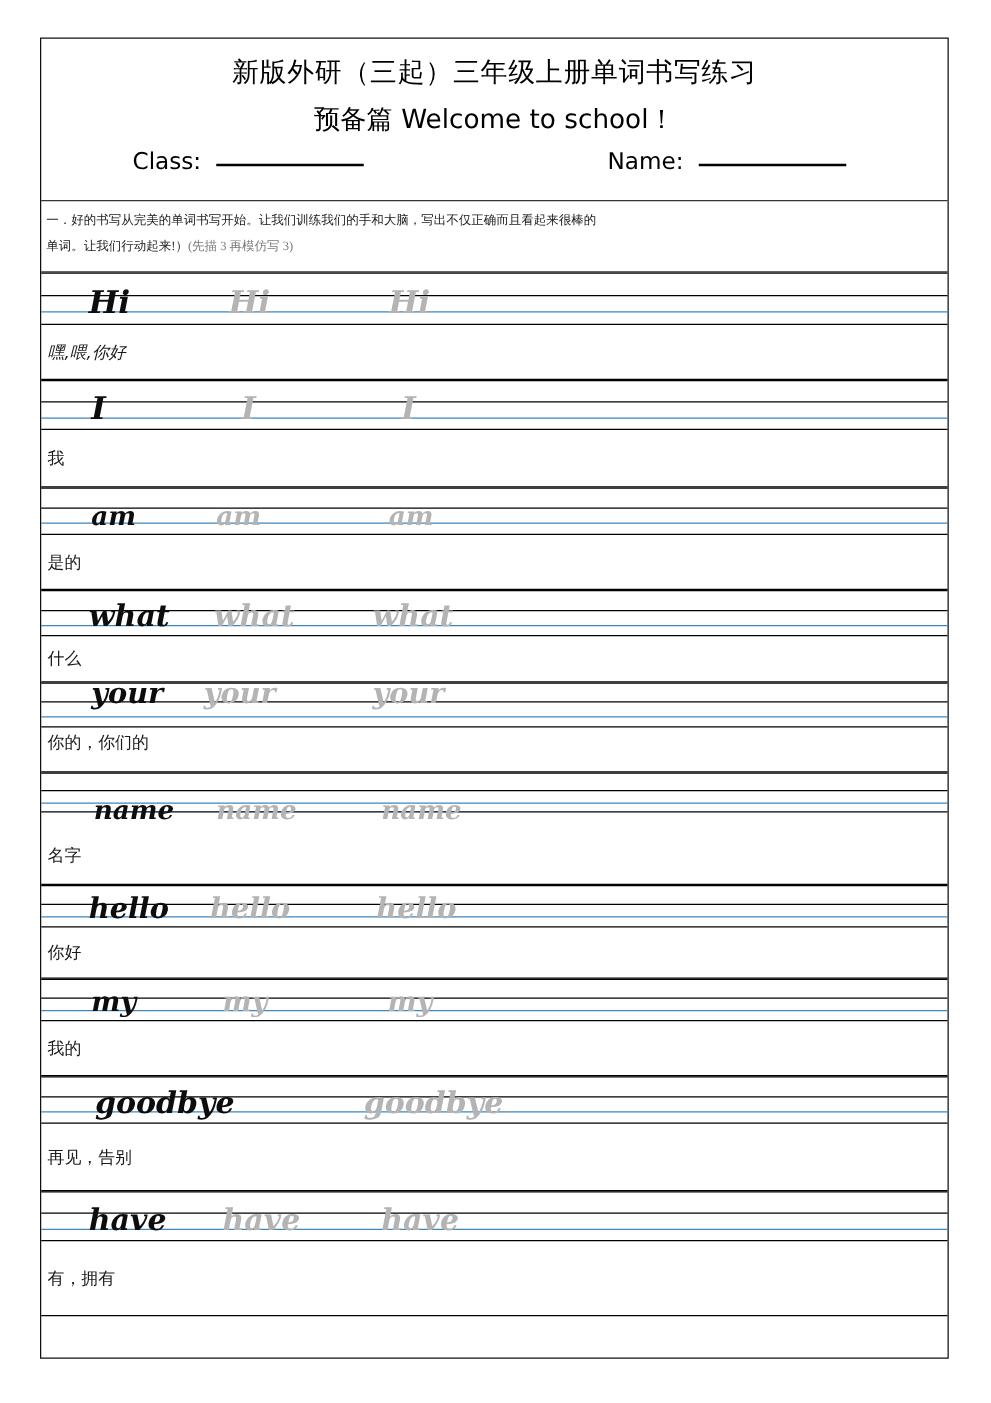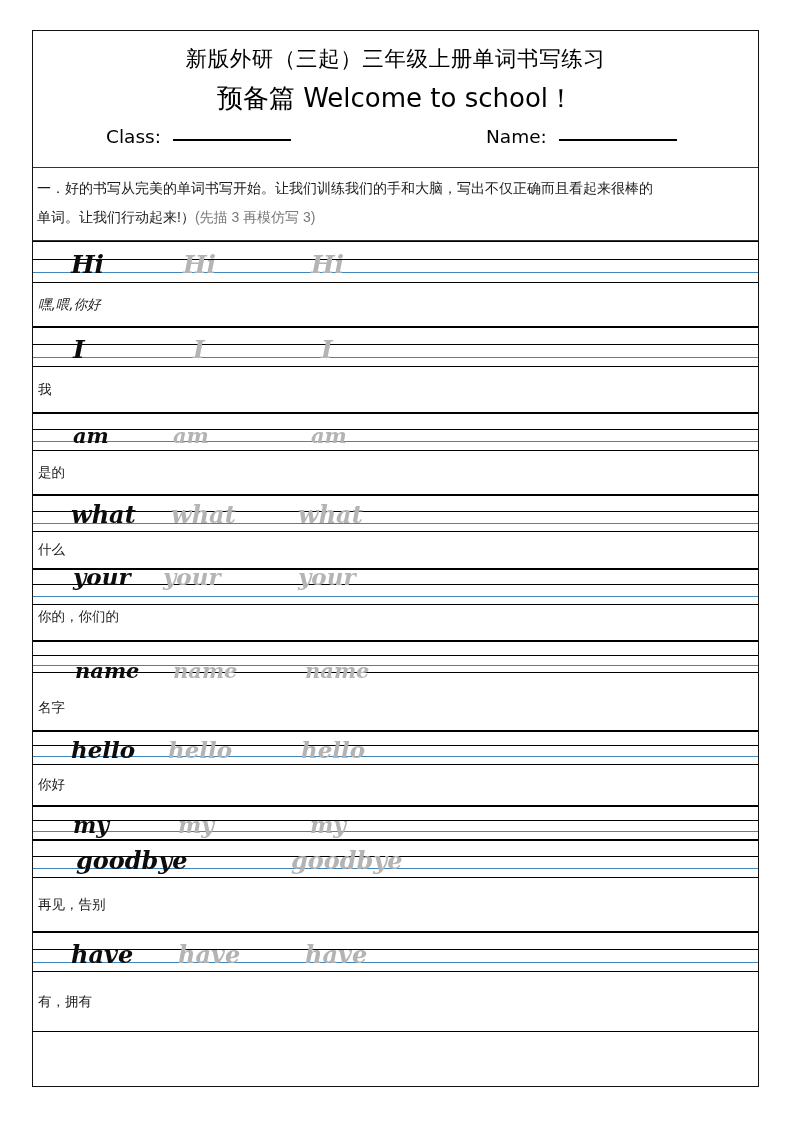--- a/index.html
+++ b/index.html
@@ -35,21 +35,21 @@
     text-align: center;
     font-size: 21.5px;
     letter-spacing: 0.6px;
     color: #000000;
     font-family: "DejaVu Sans", "Liberation Sans", sans-serif;
     line-height: 1.35;
     white-space: nowrap;
   }
   .title-sub {
     text-align: center;
-    font-size: 26px;
+    font-size: 21px;
     color: #000000;
     margin-top: 9px;
     font-family: "DejaVu Sans", "Liberation Sans", sans-serif;
     line-height: 1.3;
     white-space: nowrap;
   }
 
   
   .idline {
     position: relative;
@@ -76,24 +76,24 @@
     position: relative;
     top: -2px;
   }
 
   
   .instruction {
     border-top: 1.2px solid #333333;
     border-bottom: 1.2px solid #333333;
     margin-top: 7px;
     padding: 6px 6px 9px 4px;
-    font-size: 14px;
+    font-size: 10px;
     line-height: 2.05;
     color: #1a1a1a;
-    font-family: Liberation Sans, sans-serif;
+    font-family: Liberation Serif, serif;
     text-align: justify;
   }
   .instruction .dim { color: #7a7a7a; }
 
   
   .entry { width: 100%; }
 
   
   .staff {
     position: relative;
@@ -276,20 +276,21 @@
           <div class="rule" style="top: 0px;"></div>
           <div class="rule" style="top: 14.28px;"></div>
           <div class="rule blue" style="top: 25.16px;"></div>
           <div class="rule" style="top: 33px;"></div>
           <div class="words">
             <div class="word model" style="left: 40px; font-size: 22px; bottom: 4.44px;">my</div>
             <div class="word trace" style="left: 145px; font-size: 22px; bottom: 4.44px;">my</div>
             <div class="word trace" style="left: 277px; font-size: 22px; bottom: 4.44px;">my</div>
           </div>
         </div>
+        <div class="meaning" style="height: 44px;">我的</div>
       </div>
       <div class="entry">
         <div class="staff" style="height: 38px;">
           <div class="rule" style="top: 0px;"></div>
           <div class="rule" style="top: 15.96px;"></div>
           <div class="rule blue" style="top: 28.12px;"></div>
           <div class="rule" style="top: 37px;"></div>
           <div class="words">
             <div class="word model" style="left: 43px; font-size: 24px; bottom: 5.08px;">goodbye</div>
             <div class="word trace" style="left: 258px; font-size: 24px; bottom: 5.08px;">goodbye</div>

